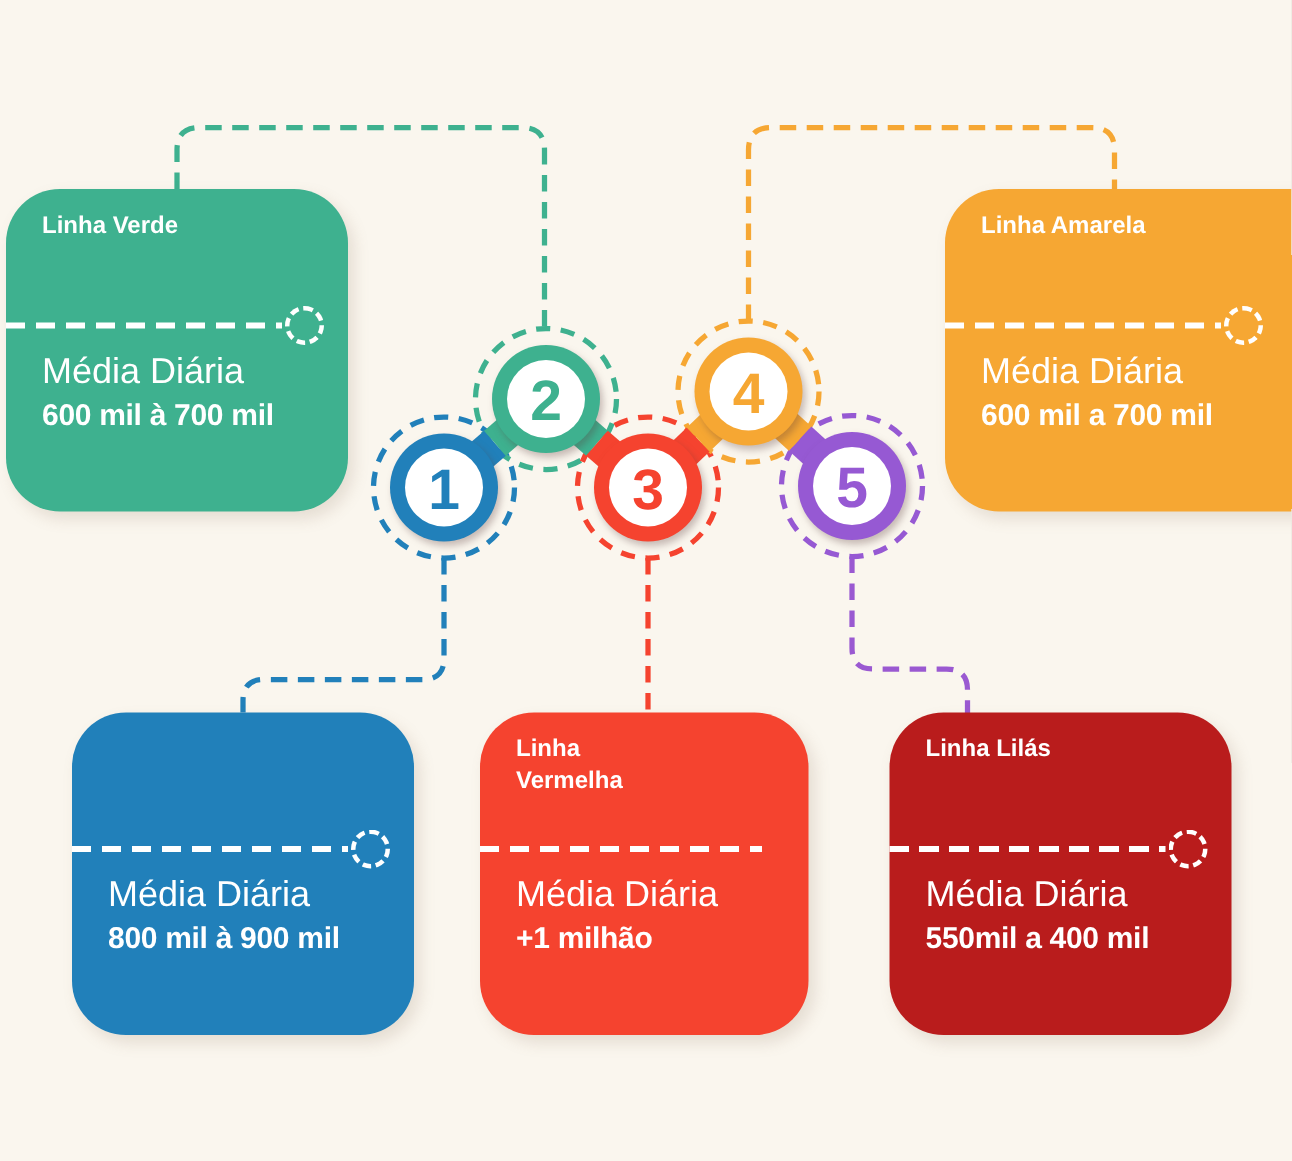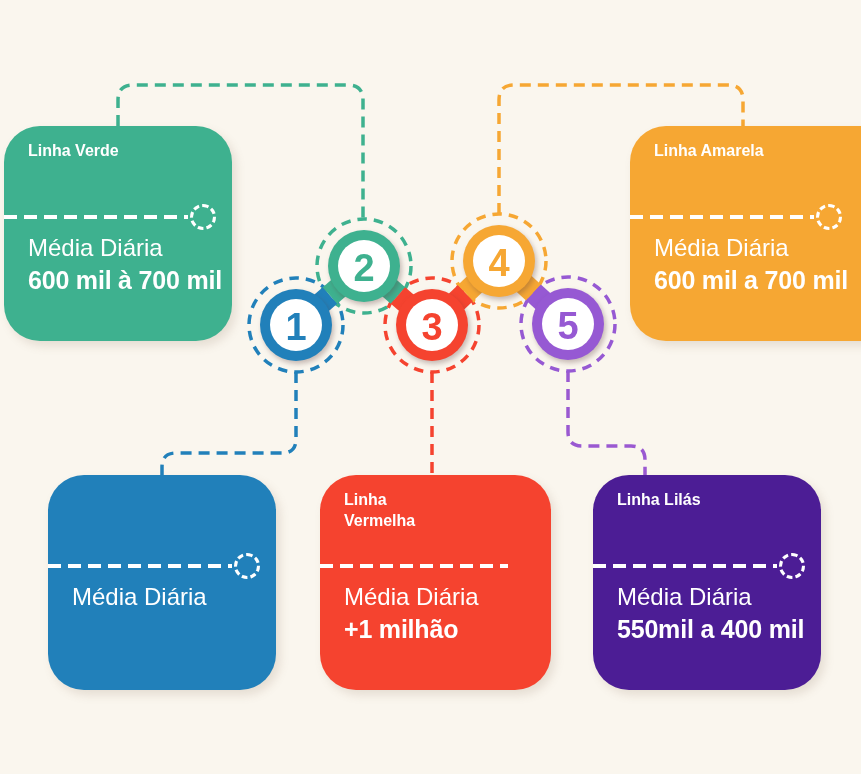--- a/index.html
+++ b/index.html
@@ -30,21 +30,21 @@
   .card{
     position:absolute;
     width:228px;height:215px;
     border-radius:36px;
     color:#ffffff;
     box-shadow:4px 5px 10px rgba(140,110,90,0.18);
   }
   .card-verde   {left:4px;  top:126px;}
   .card-amarela {left:630px;top:126px;}
   .card-azul    {left:48px; top:475px;}
-  .card-vermelha{left:320px;top:475px;width:219px;padding-left:12px;}
+  .card-vermelha{left:320px;top:475px;width:219px;}
   .card-lilas   {left:593px;top:475px;}
 
   .card-title{
     position:absolute;left:24px;top:14px;right:6px;
     font-size:16px;font-weight:bold;line-height:1.32;
     white-space:pre;
   }
   .sep-line{
     position:absolute;left:0;top:89px;width:184px;height:4px;
     background:repeating-linear-gradient(90deg,#ffffff 0 13px,transparent 13px 20px);
@@ -54,21 +54,21 @@
     position:absolute;left:186px;top:78px;
     width:26px;height:26px;border-radius:50%;
     border:3px dashed #ffffff;box-sizing:border-box;
   }
   .card-label{
     position:absolute;left:24px;top:108px;
     font-size:24px;font-weight:400;
   }
   .card-value{
     position:absolute;left:24px;top:140px;right:4px;
-    font-size:25px;font-weight:bold;letter-spacing:-0.2px;
+    font-size:20px;font-weight:bold;letter-spacing:-0.2px;
   }
 </style>
 </head>
 <body>
 
 <div class="canvas">
 
   <svg class="overlay" viewBox="0 0 861 774">
 
     <path class="conn" d="M118 126 V100 Q118 85 133 85 H348 Q363 85 363 100 V219" stroke="#3EB18F"></path>
@@ -127,32 +127,33 @@
     <div class="sep-line"></div>
     <div class="sep-circle"></div>
     <div class="card-label">Média Diária</div>
     <div class="card-value">600 mil a 700 mil</div>
   </div>
 
   <div class="card card-azul" style="background: rgb(33, 128, 186);">
     <div class="sep-line"></div>
     <div class="sep-circle"></div>
     <div class="card-label">Média Diária</div>
+    <div class="card-value">800 mil à 900 mil</div>
   </div>
 
   <div class="card card-vermelha" style="background: rgb(245, 67, 47);">
     <div class="card-title">Linha
 Vermelha</div>
     <div class="sep-line"></div>
 
     <div class="card-label">Média Diária</div>
     <div class="card-value">+1 milhão</div>
   </div>
 
-  <div class="card card-lilas" style="background: #4c1d95;">
+  <div class="card card-lilas" style="background: #b91c1c;">
     <div class="card-title">Linha Lilás</div>
     <div class="sep-line"></div>
     <div class="sep-circle"></div>
     <div class="card-label">Média Diária</div>
     <div class="card-value">550mil a 400 mil</div>
   </div>
 
 </div>
 
 </body></html>

